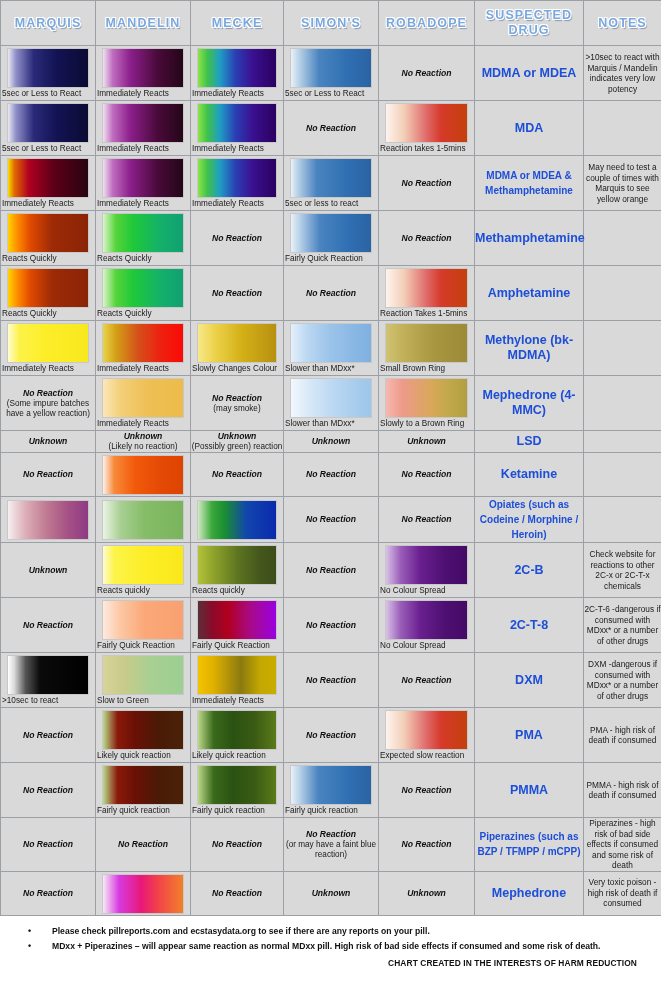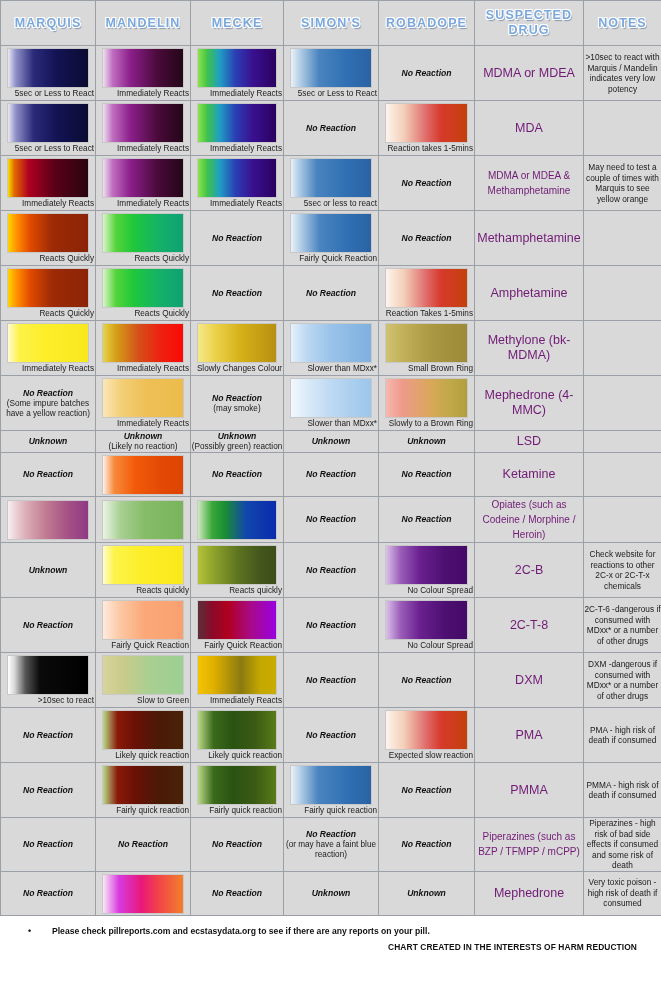--- a/index.html
+++ b/index.html
@@ -57,41 +57,41 @@
     height:40px;
     margin:2px auto 1px auto;
     border:1px solid #c8c8c8;
     box-sizing:border-box;
   }
   .cap{
     display:block;
     font-size:8.2px;
     line-height:10px;
     color:#1a1a1a;
-    text-align:right;
+    text-align:left;
     padding:0 1px 1px 1px;
   }
   .noreact{
     display:block;
     font-size:8.6px;
     font-weight:bold;
     font-style:italic;
     color:#111;
     line-height:11px;
   }
   .sub{
     display:block;
     font-size:8.2px;
     line-height:10px;
     color:#1a1a1a;
   }
   .drug{
     font-size:12.5px;
-    font-weight:normal;
-    color:#701a75;
+    font-weight:bold;
+    color:#1d4ed8;
     text-align:center;
     line-height:15px;
     padding:3px 3px;
   }
   .drug.small{font-size:10px;}
   .notes{
     font-size:8.3px;
     line-height:10.5px;
     color:#1a1a1a;
     text-align:center;
@@ -542,15 +542,16 @@
         </td>
         <td class="drug">Mephedrone</td>
         <td class="notes pink">Very toxic poison - high risk of death if consumed</td>
       </tr>
     </tbody>
 </table>
 
 <div id="footer">
   <ul class="bullets" id="footer-bullets">
       <li>Please check pillreports.com and ecstasydata.org to see if there are any reports on your pill.</li>
+      <li>MDxx + Piperazines – will appear same reaction as normal MDxx pill. High risk of bad side effects if consumed and some risk of death.</li>
     </ul>
   <div class="credit">CHART CREATED IN THE INTERESTS OF HARM REDUCTION</div>
 </div>
 
 </body></html>

